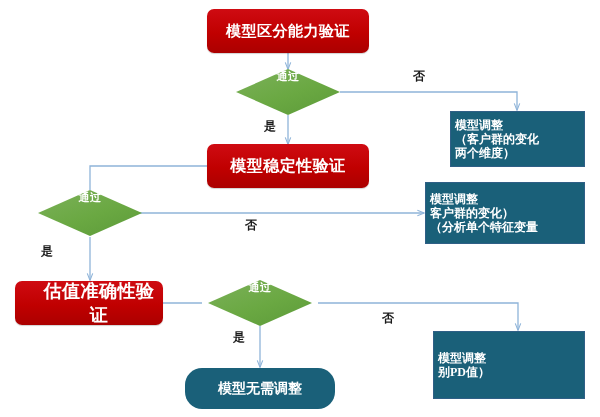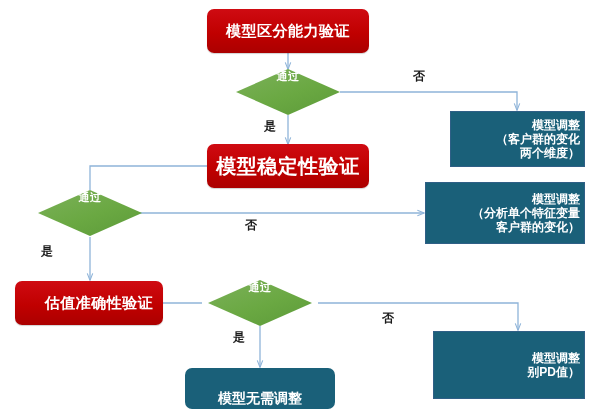--- a/index.html
+++ b/index.html
@@ -6,21 +6,21 @@
   html, body {
     margin: 0;
     padding: 0;
     background: #ffffff;
   }
   #canvas {
     position: relative;
     width: 600px;
     height: 417px;
     background: #ffffff;
-    font-family: Liberation Sans, sans-serif;
+    font-family: Liberation Serif, serif;
     overflow: hidden;
   }
   .connectors {
     position: absolute;
     left: 0;
     top: 0;
     width: 600px;
     height: 417px;
     pointer-events: none;
   }
@@ -41,28 +41,28 @@
   }
   
   .node-blue {
     position: absolute;
     box-sizing: border-box;
     background: #1a6079;
     border: 1px solid #2f5f86;
     color: #ffffff;
     font-weight: bold;
     display: flex;
-    align-items: flex-end;
+    align-items: flex-start;
     justify-content: center;
     text-align: center;
     line-height: 1.18;
-    padding: 2px 4px;
+    padding: 13px 4px;
   }
   .node-blue.rounded {
-    border-radius: 7px;
+    border-radius: 17px;
     border: none;
   }
   
   .node-diamond {
     position: absolute;
     display: flex;
     justify-content: center;
   }
   .node-diamond .diamond-shape {
     position: absolute;
@@ -132,37 +132,37 @@
 
   <span class="edge-label" style="left:413px; top:70px;">否</span>
   <span class="edge-label" style="left:264px; top:120px;">是</span>
 
   <div class="node-blue" style="left:450px; top:111px; width:135px; height:56px; font-size:12px; flex-direction:column;">
     <span>模型调整</span>
     <span>（客户群的变化</span>
     <span>两个维度）</span>
   </div>
 
-  <div class="node-red" style="left:207px; top:144px; width:162px; height:44px; font-size:20px;">模型稳定性验证</div>
+  <div class="node-red" style="left:207px; top:144px; width:162px; height:44px; font-size:16px;">模型稳定性验证</div>
 
   <div class="node-diamond" style="left:38px; top:190px; width:104px; height:46px;">
     <div class="diamond-shape"></div>
     <span class="diamond-label">通过</span>
   </div>
 
   <span class="edge-label" style="left:245px; top:219px;">否</span>
   <span class="edge-label" style="left:41px; top:245px;">是</span>
 
   <div class="node-blue" style="left:425px; top:182px; width:160px; height:62px; font-size:12px; flex-direction:column;">
     <span>模型调整</span>
+    <span>客户群的变化）</span>
     <span>（分析单个特征变量</span>
-    <span>客户群的变化）</span>
   </div>
 
-  <div class="node-red" style="left:15px; top:281px; width:148px; height:44px; font-size:15px;padding-left:20px;">估值准确性验证</div>
+  <div class="node-red" style="left:15px; top:281px; width:148px; height:44px; font-size:18px;padding-left:20px;">估值准确性验证</div>
 
   <div class="node-diamond" style="left:208px; top:280px; width:104px; height:46px;">
     <div class="diamond-shape"></div>
     <span class="diamond-label">通过</span>
   </div>
 
   <span class="edge-label" style="left:382px; top:312px;">否</span>
   <span class="edge-label" style="left:233px; top:331px;">是</span>
 
   <div class="node-blue" style="left:433px; top:331px; width:152px; height:68px; font-size:12px; flex-direction:column;">

